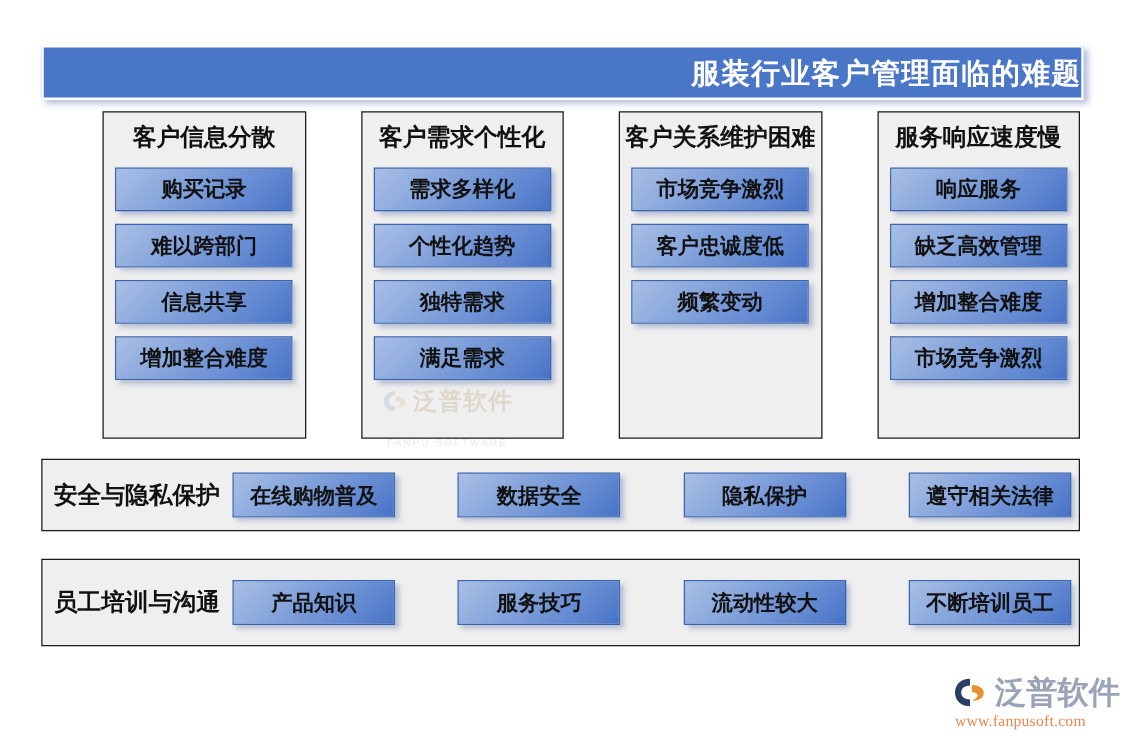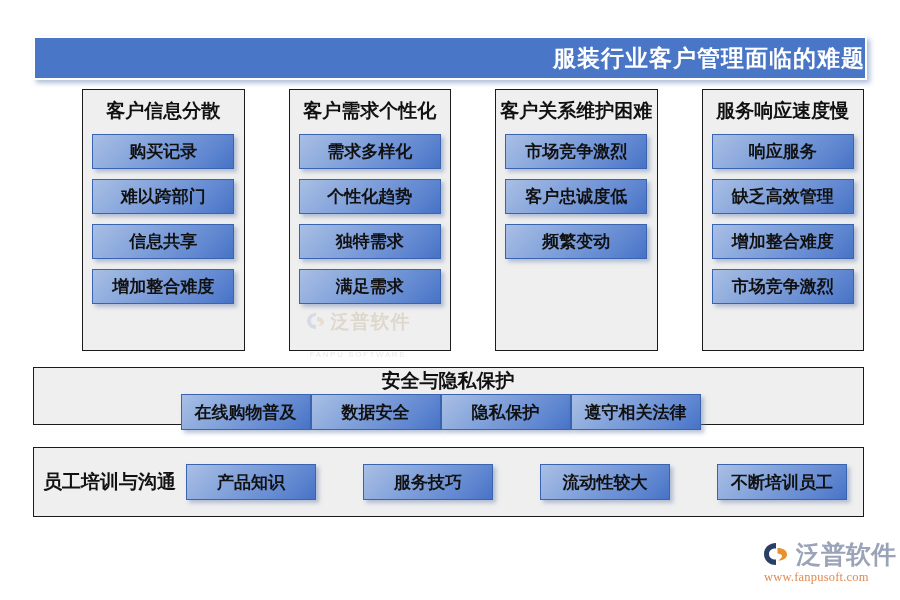--- a/index.html
+++ b/index.html
@@ -105,38 +105,38 @@
   .wide-row {
     position: absolute;
     left: 33px;
     width: 831px;
     background: #efefef;
     border: 1.5px solid #1b1b1b;
     box-sizing: border-box;
     display: flex;
     align-items: center;
   }
-  #row-security { top: 367px; height: 58px; flex-direction: column; }
+  #row-security { top: 367px; height: 58px; }
   #row-training { top: 447px; height: 70px; }
 
   .row-label {
     font-size: 19px;
     font-weight: bold;
     color: #111111;
     white-space: nowrap;
     flex: 0 0 auto;
     margin-left: 9px;
     margin-right: 10px;
   }
   .row-items {
     flex: 1 1 auto;
     display: flex;
     align-items: flex-end;
     justify-content: space-between;
-    padding-right: 16px;
+    padding-right: 6px;
   }
   .chip-row {
     width: 130px;
     height: 36px;
     font-size: 17px;
   }
 
   
   .watermark {
     position: absolute;

